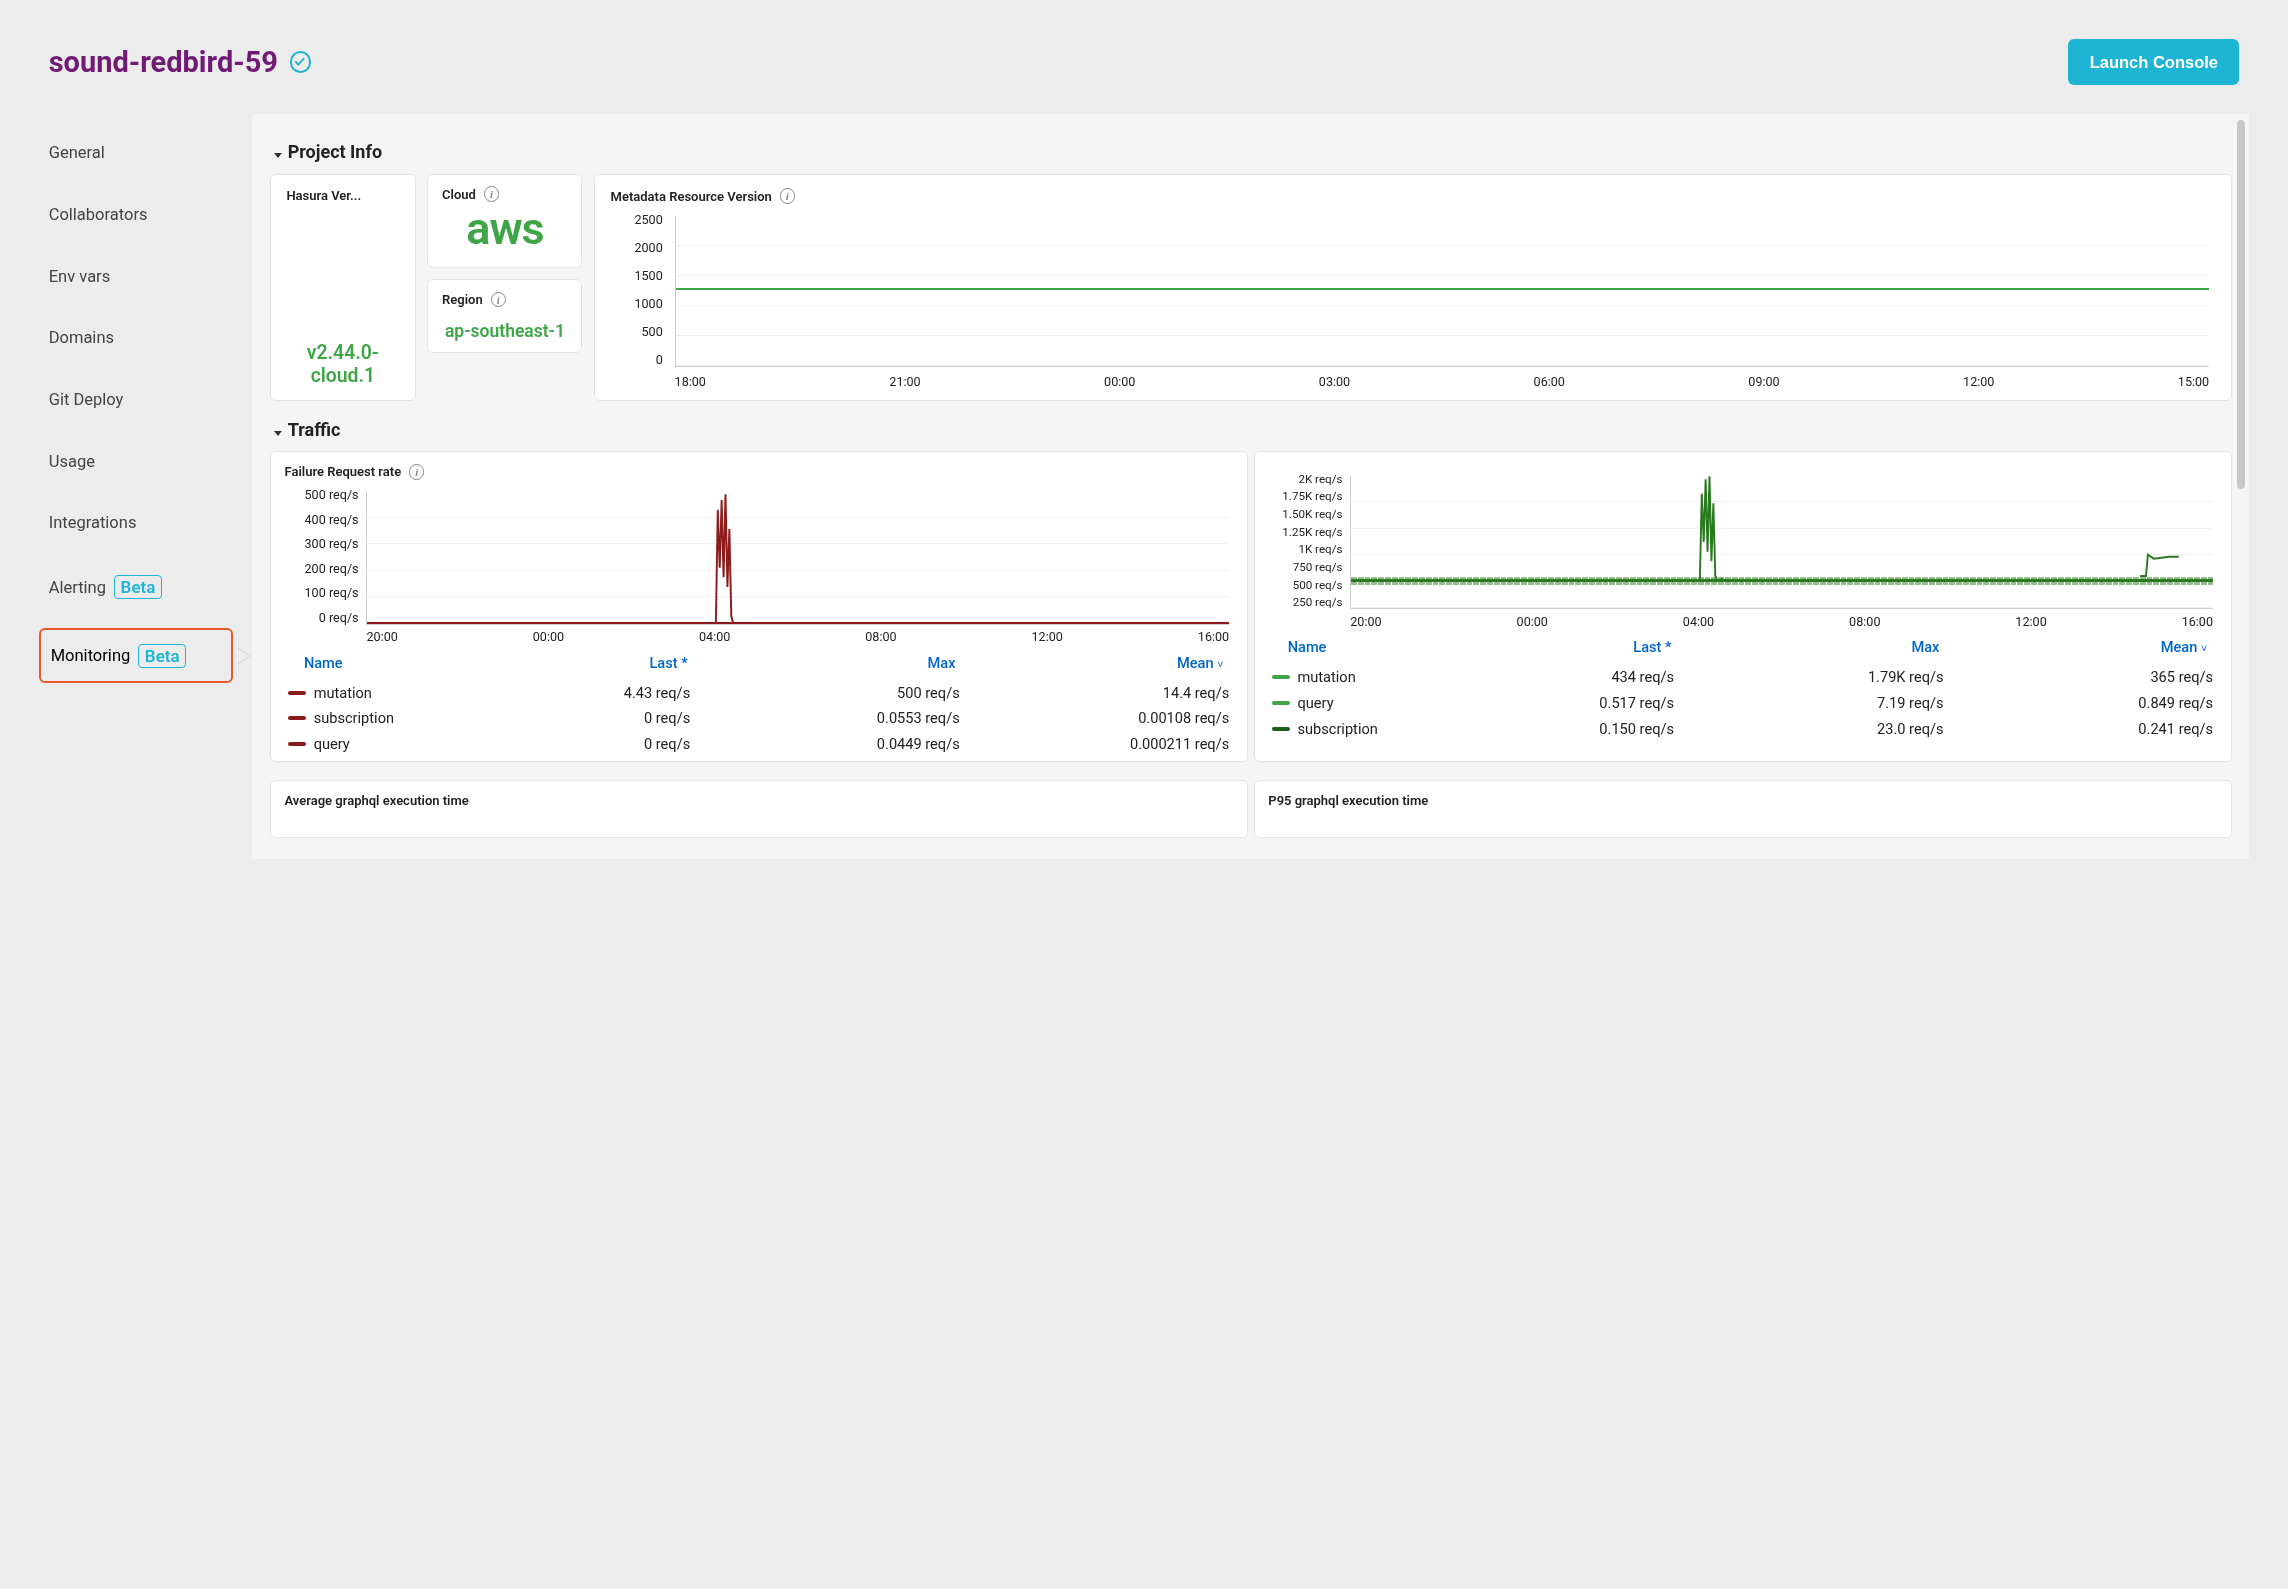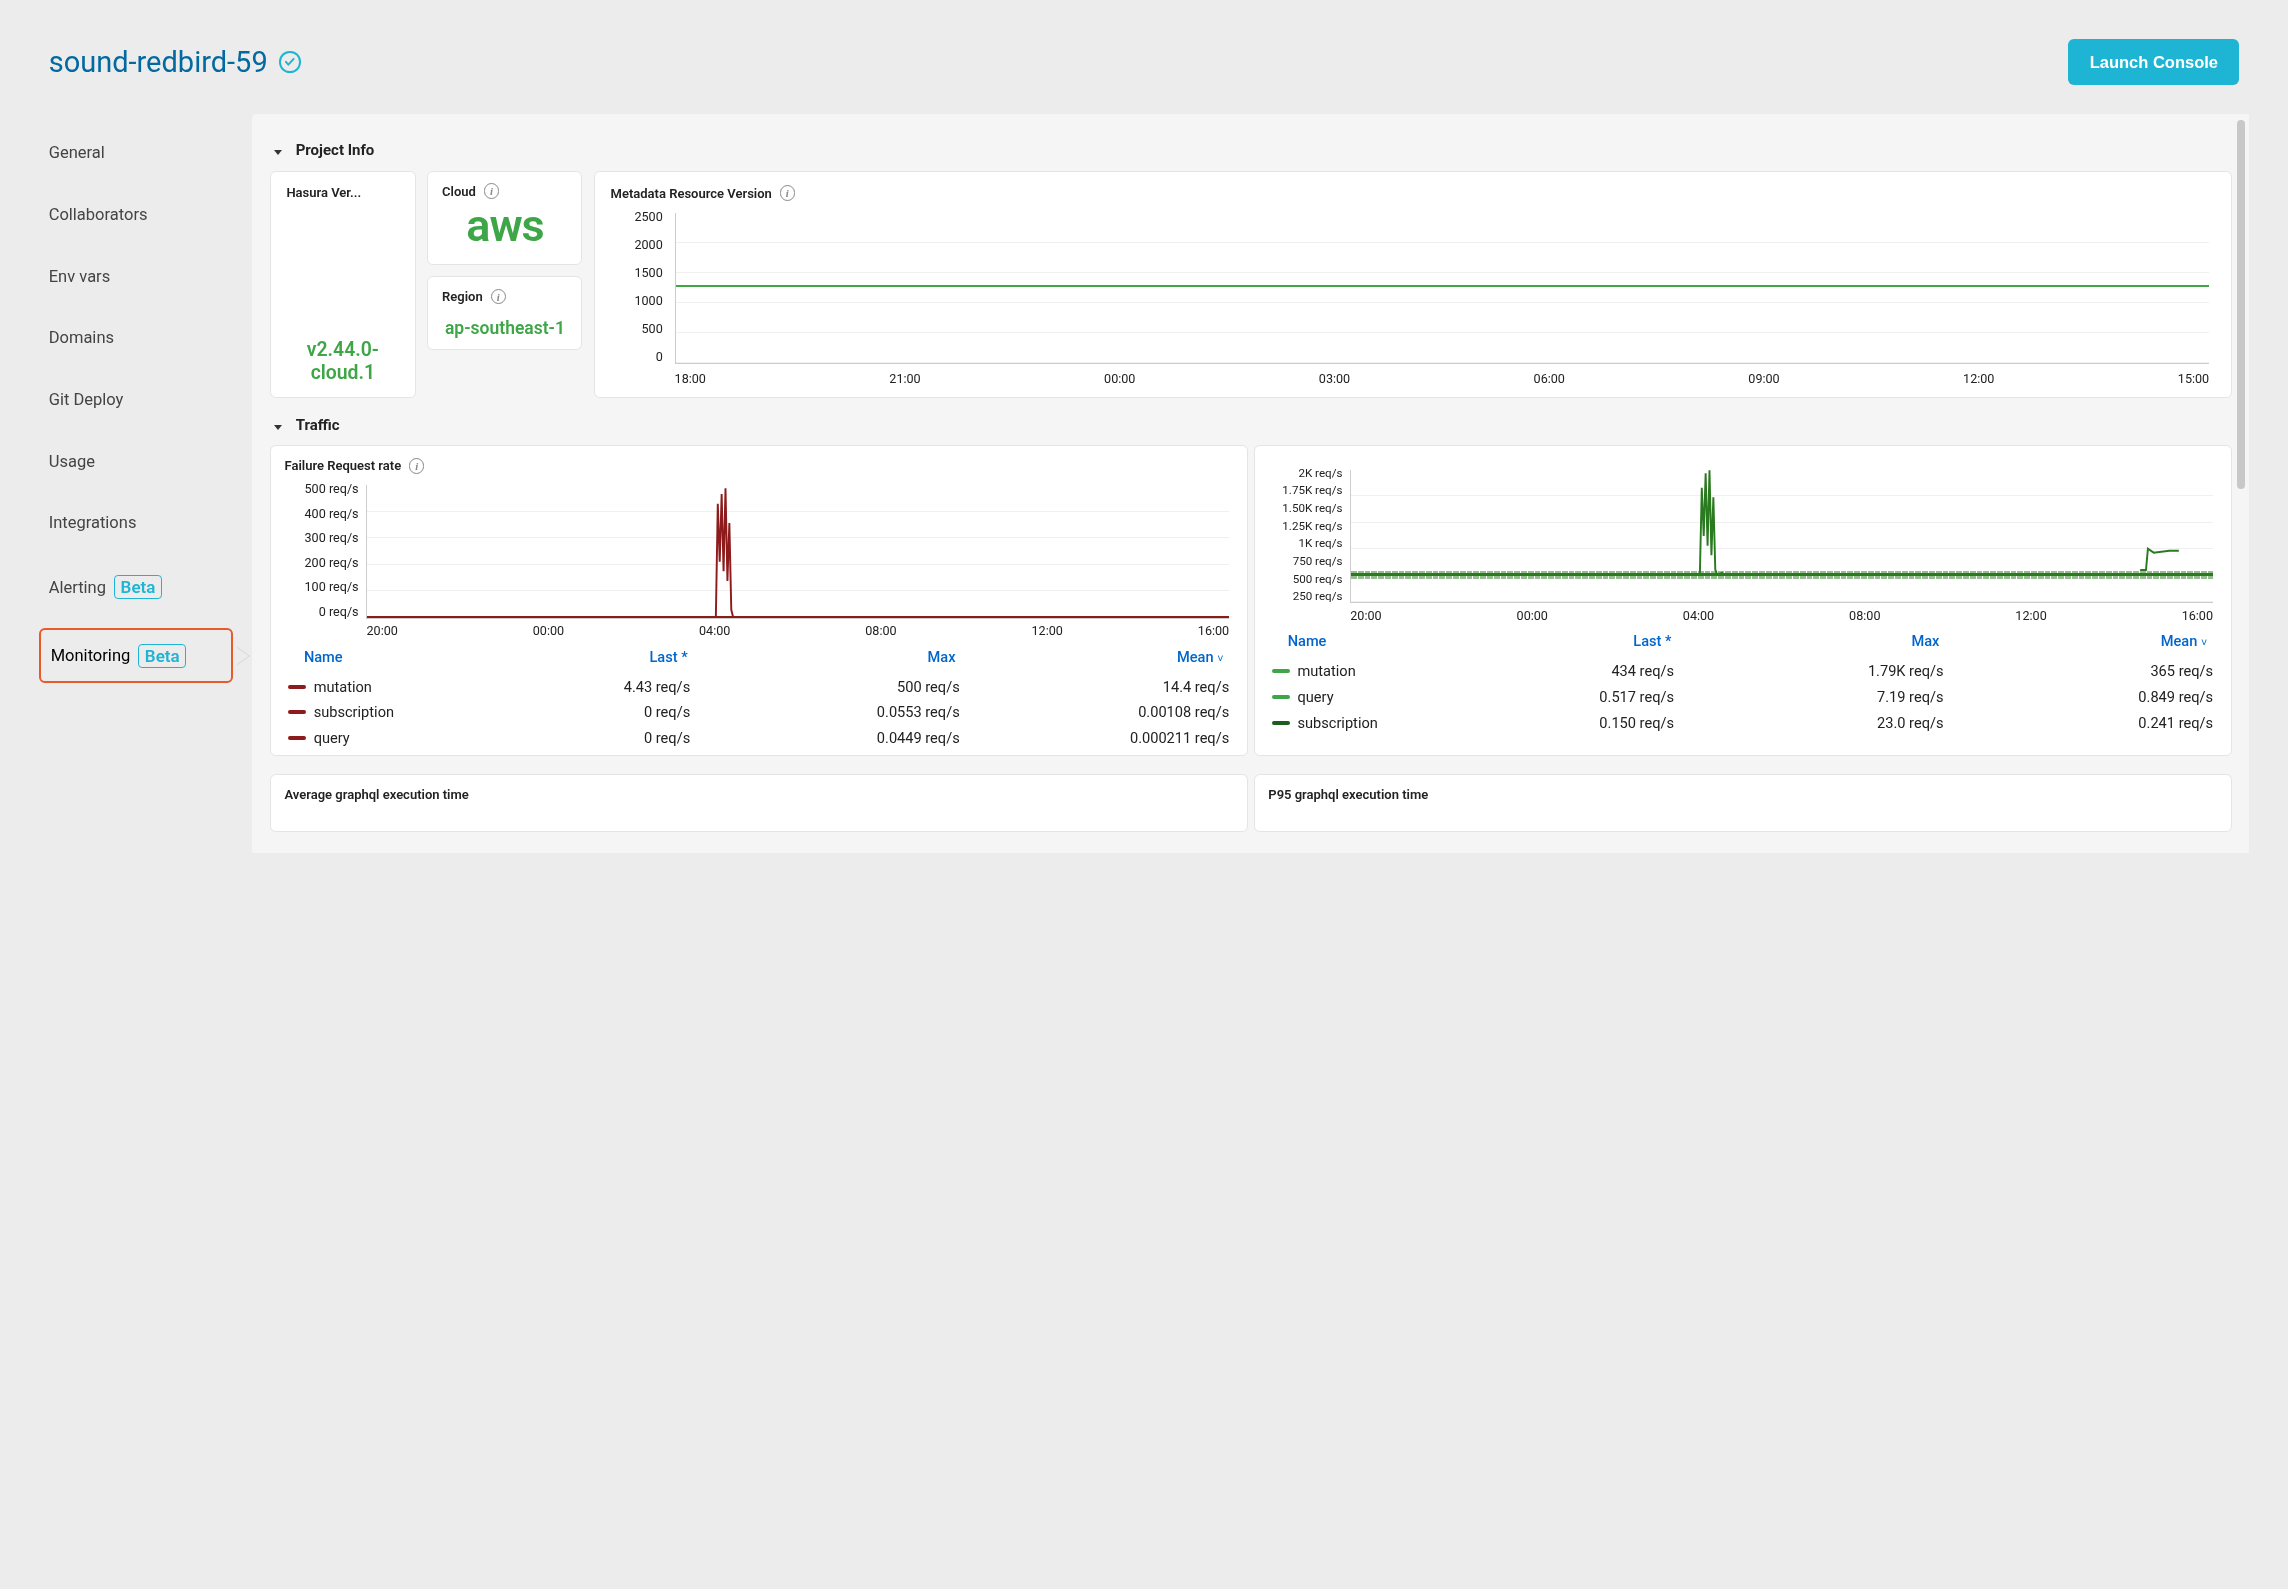--- a/index.html
+++ b/index.html
@@ -20,22 +20,22 @@
     margin-bottom: 29px;
     padding: 0 9.7px;
   }
   .title-wrap {
     display: flex;
     align-items: center;
     gap: 11.6px;
   }
   .page-title {
     font-size: 29px;
-    font-weight: 400;
-    color: #0369a1;
+    font-weight: 700;
+    color: #701a75;
   }
   .launch-btn {
     background: #1eb4d4;
     color: #fff;
     border: none;
     border-radius: 5.8px;
     padding: 13.6px 21.3px;
     font-size: 16.5px;
     font-weight: 600;
     cursor: pointer;
@@ -99,26 +99,26 @@
   .scrollbar-fake {
     position: absolute;
     top: 5.8px;
     right: 3.9px;
     width: 7.8px;
     height: 369px;
     background: #c8c8c8;
     border-radius: 3.9px;
   }
   .section-head {
-    font-size: 15px;
+    font-size: 18px;
     font-weight: 700;
     margin: 5.8px 0 11.6px 3.9px;
     display: flex;
     align-items: center;
-    gap: 10px;
+    gap: 2px;
   }
   .chev::before {
     content: "";
     display: inline-block;
     width: 0; height: 0;
     border-left: 4.9px solid transparent;
     border-right: 4.9px solid transparent;
     border-top: 5.8px solid #333;
     margin-right: 3.9px;
   }

